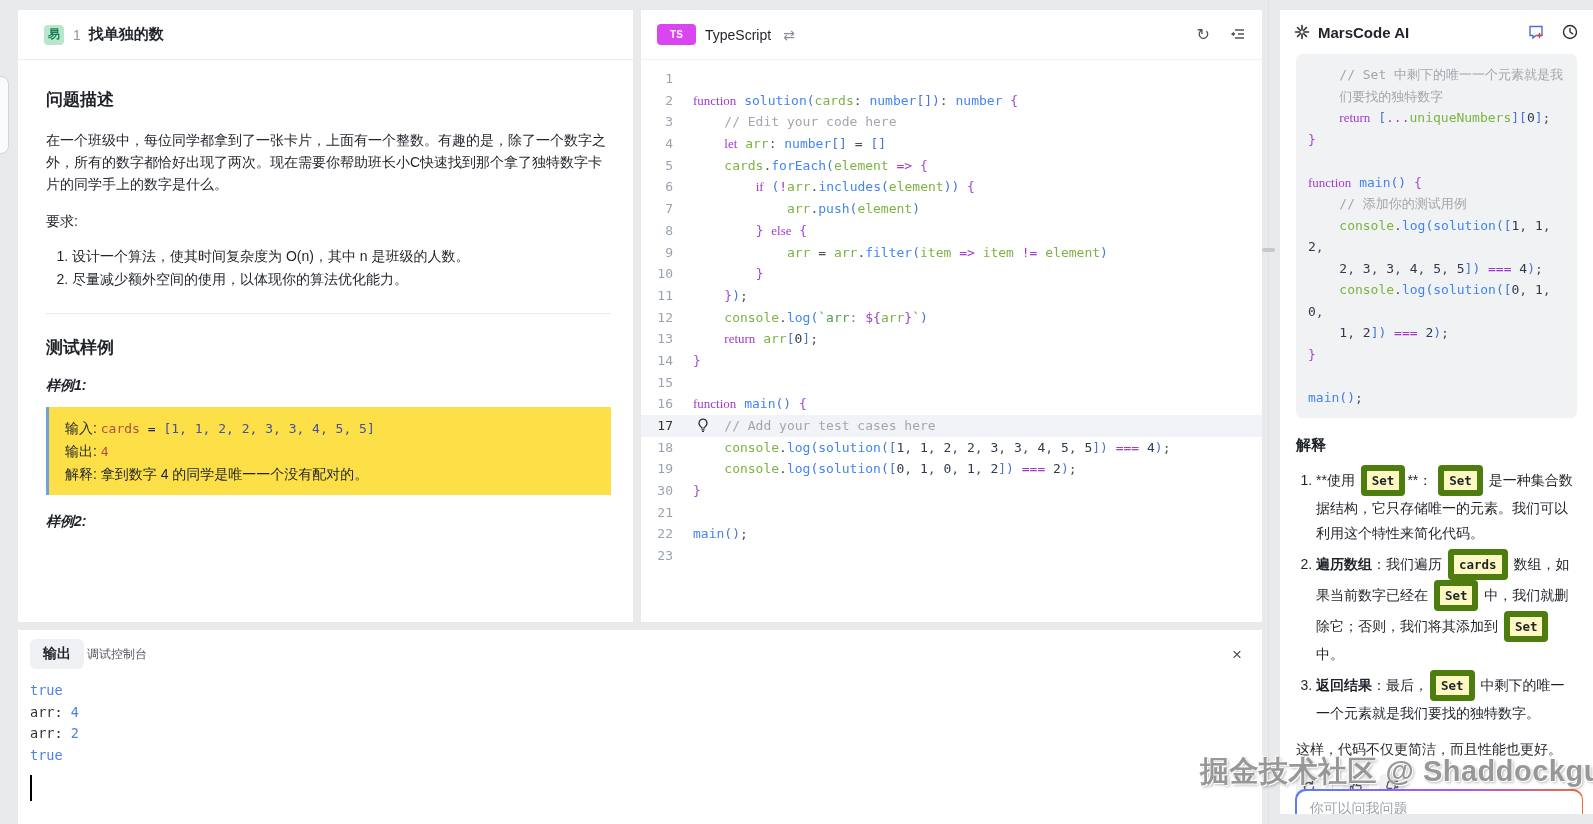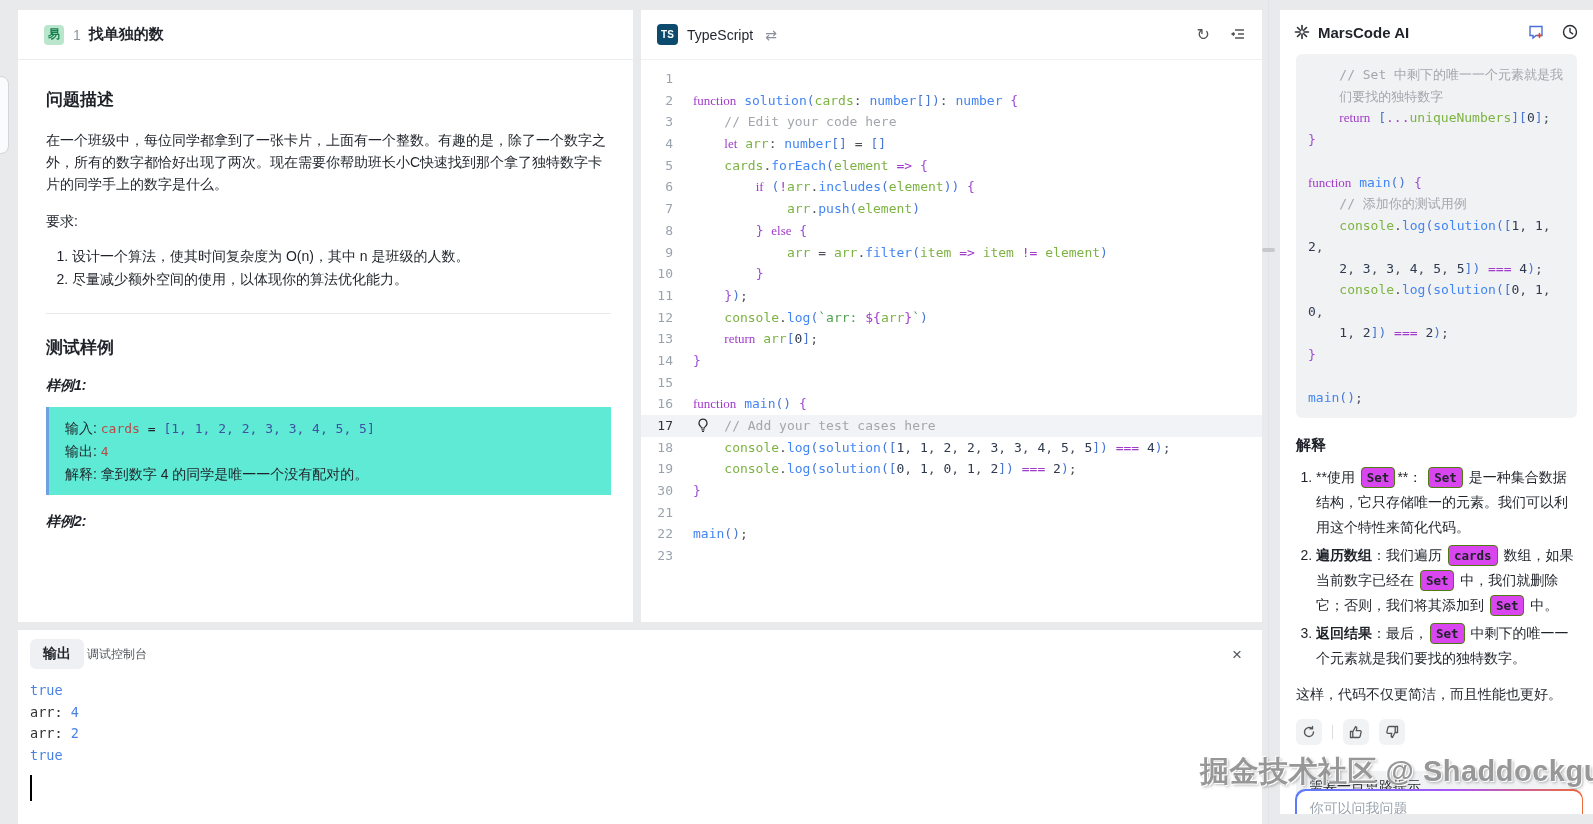--- a/index.html
+++ b/index.html
@@ -24,32 +24,32 @@
     align-items:center; justify-content:center; margin-right:9px; }
   .prob-no { color:#9096a0; margin-right:8px; font-size:14px; }
   .prob-title { font-size:15px; font-weight:bold; }
   .prob-body { padding:24px 22px 0 28px; }
   .h-sec { font-size:17px; font-weight:bold; margin:4px 0 18px; }
   .p-desc { line-height:22px; }
   .p-req { margin-top:18px; }
   ol.req { margin:14px 0 0 4px; padding-left:22px; line-height:23px; }
   .hr { border:none; border-top:1px solid #e8eaed; margin:22px 0; }
   .sample-label { font-style:italic; font-weight:bold; margin:18px 0 12px; }
-  .sample-block { background:#5eead4; border-left:3px solid #6ea1dd;
+  .sample-block { background:#fde047; border-left:3px solid #6ea1dd;
     padding:10px 16px; line-height:22px; margin-bottom:8px; }
   .sm-code { font-family:"DejaVu Sans Mono",monospace; font-size:13px; }
   .sm-var { color:#b84a48; }
   .sm-val { color:#3f51a3; }
   .sm-out { color:#b84a48; }
 
   
   #p-editor { left:641px; top:10px; width:621px; height:612px; overflow:hidden; }
   .ed-header { height:50px; display:flex; align-items:center; padding:0 16px;
     border-bottom:1px solid #eef0f2; }
-  .ts-badge { width:21px; height:21px; border-radius:4px; background:#0c4a6e;
+  .ts-badge { width:39px; height:21px; border-radius:4px; background:#d946ef;
     color:#fff; font-size:10px; font-weight:bold; display:flex; align-items:center;
     justify-content:center; margin-right:9px; }
   .ed-lang { font-size:14px; color:#1f2329; margin-right:12px; }
   .ic-swap { color:#8a9099; font-size:14px; }
   .ed-actions { margin-left:auto; display:flex; gap:20px; align-items:center; color:#555; }
   .ic-refresh { font-size:16px; }
   .ed-body { position:relative; padding-top:8px; font-family:"DejaVu Sans Mono",monospace; font-size:13px; }
   .ln-row { display:flex; height:21.7px; line-height:21.7px; position:relative; }
   .ln-row.hl { background:#f2f3f6; }
   .ln-gutter { width:52px; text-align:right; padding-right:20px; color:#9aa3ad; flex:none; }
@@ -94,21 +94,21 @@
   .ai-header { height:44px; display:flex; align-items:center; padding:0 14px; }
   .ai-logo { margin-right:8px; display:flex; }
   .ai-title { font-size:15px; font-weight:bold; }
   .ai-hicons { margin-left:auto; display:flex; gap:16px; align-items:center; }
   .ai-code { margin:0 16px; background:#f1f2f4; border-radius:6px; padding:10px 12px;
     font-family:"DejaVu Sans Mono",monospace; font-size:13px; line-height:21.5px; }
   .ai-code .cl { white-space:pre-wrap; min-height:21.5px; }
   .ai-h { font-size:15px; font-weight:bold; margin:18px 16px 10px; }
   ol.explain { margin:0 16px; padding-left:20px; line-height:25px; }
   ol.explain li { margin-bottom:3px; }
-  .chip-code { display:inline-block; background:#d946ef; border:1px solid #4d7c0f;
+  .chip-code { display:inline-block; background:#fef9c3; border:6px solid #4d7c0f;
     border-radius:4px; font-family:"DejaVu Sans Mono",monospace; font-size:12.5px;
     font-weight:bold; padding:0 5px; margin:0 2px; line-height:19px; }
   .ai-closing { margin:12px 16px 14px; line-height:22px; }
   .ai-actions { margin:2px 16px 0; display:flex; gap:10px; align-items:center; }
   .act-btn { width:26px; height:26px; border-radius:6px; background:#f1f2f4;
     display:flex; align-items:center; justify-content:center; color:#555; font-size:14px; }
   .act-sep { width:1px; height:14px; background:#ddd; }
   .ai-chips { margin-top:26px; }
   .chip-row { margin:0 16px 9px; background:#f1f2f4; border-radius:8px; height:30px;
     line-height:30px; padding:0 13px; font-size:14px; color:#2a2e34; }

